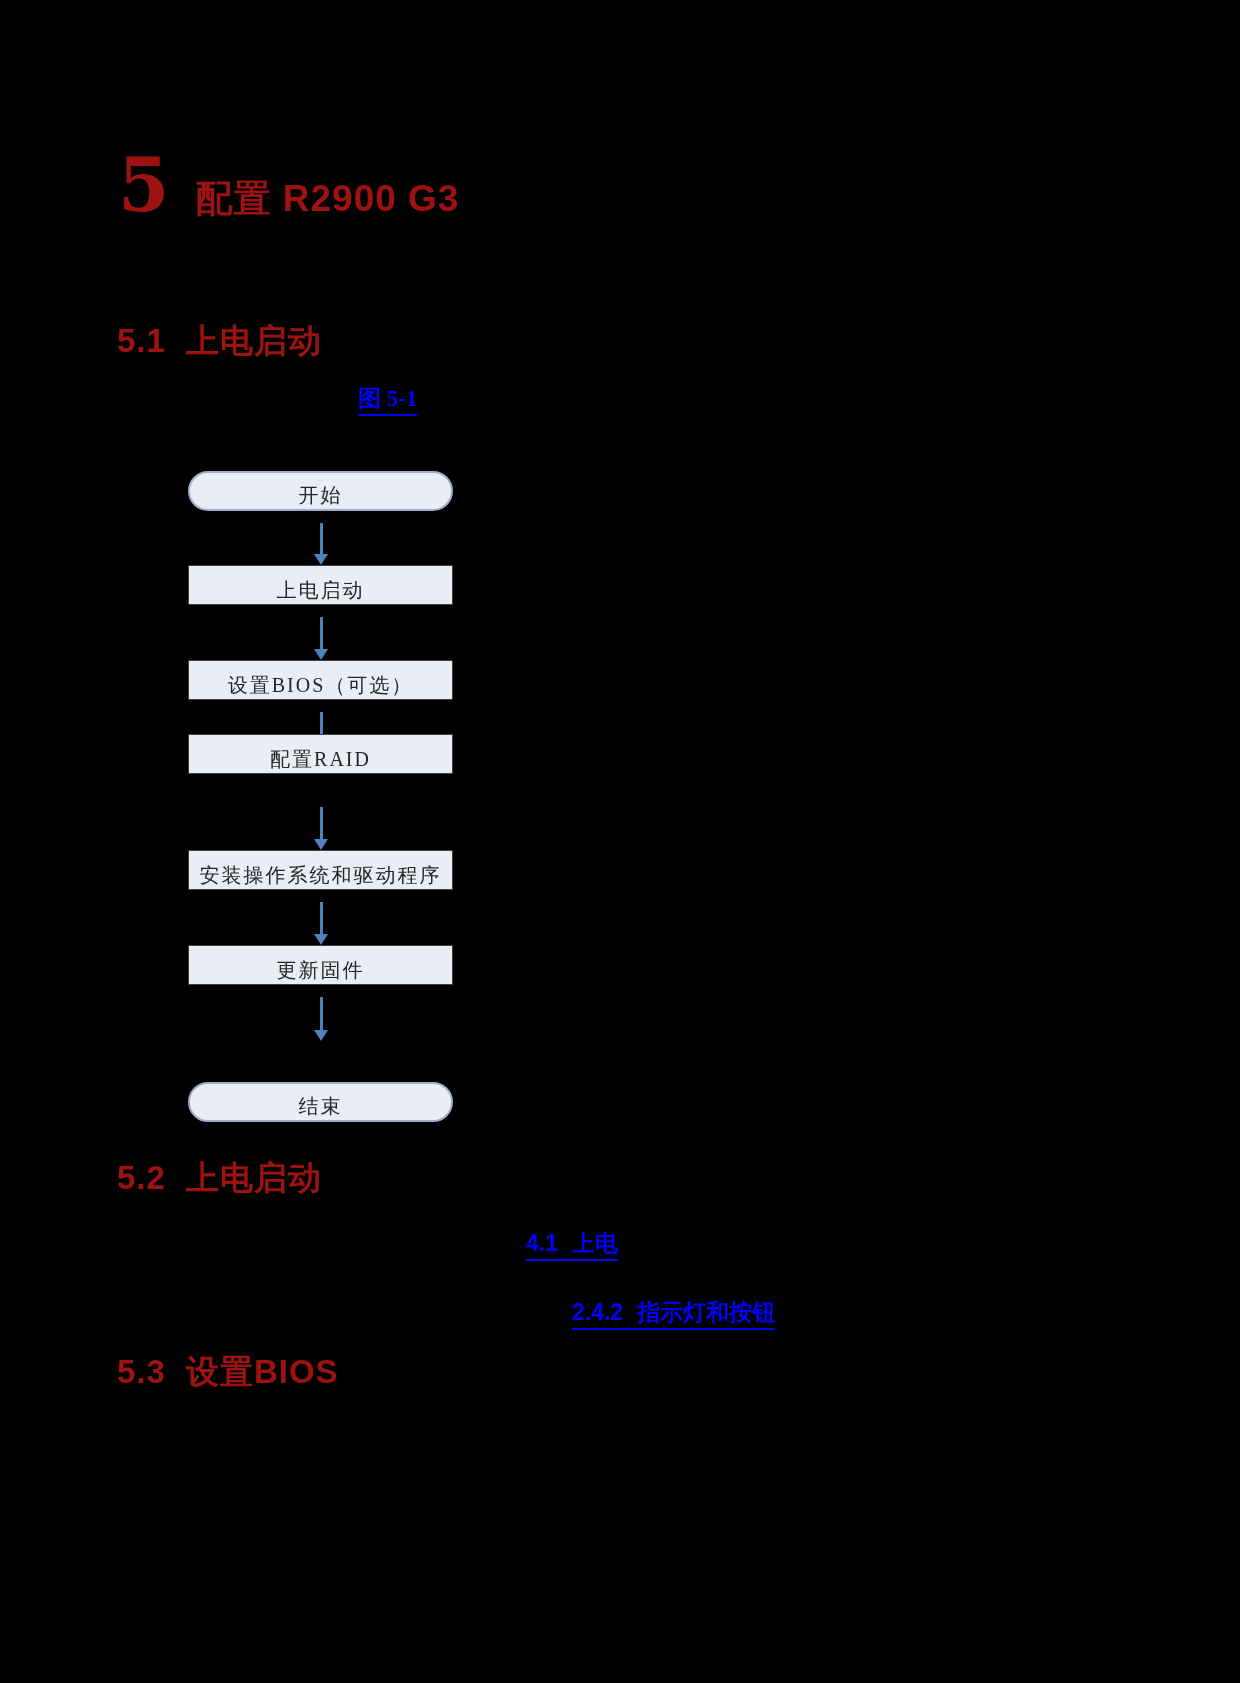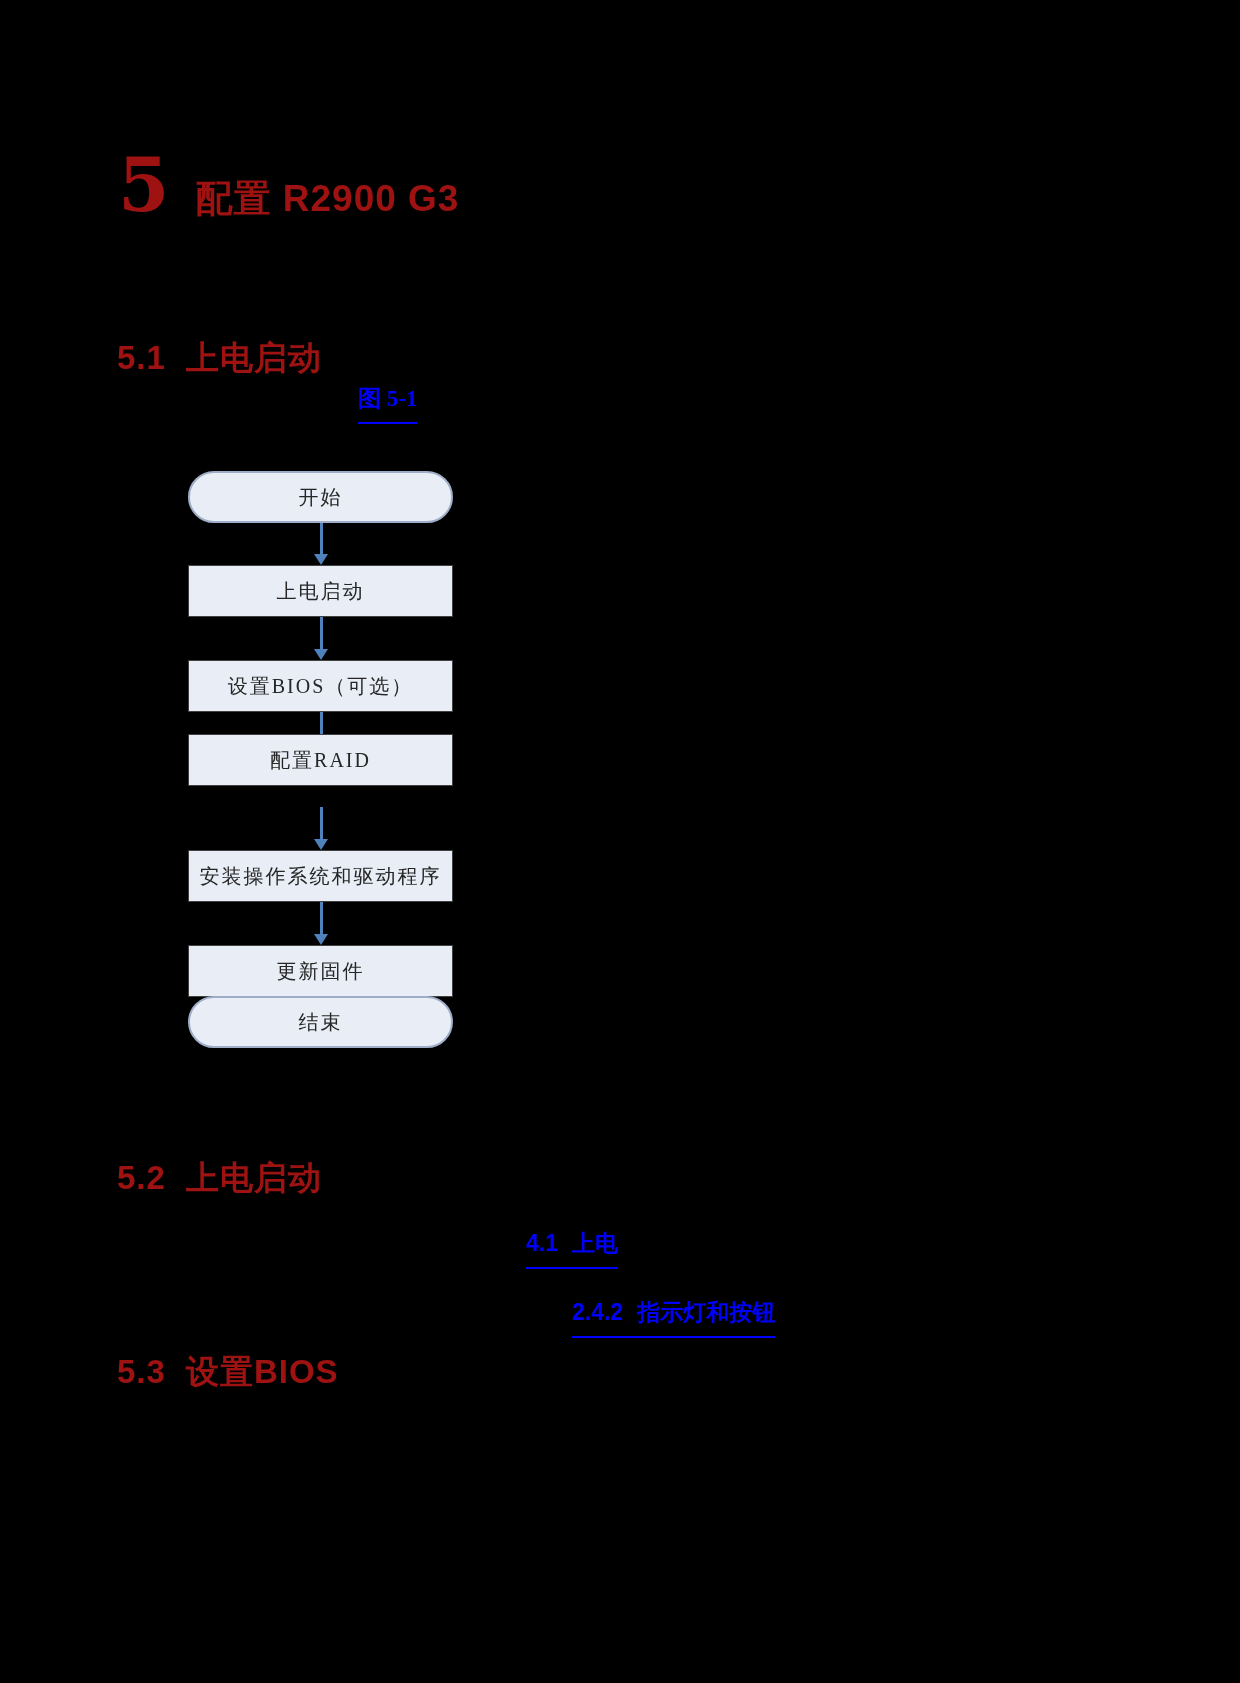--- a/index.html
+++ b/index.html
@@ -39,60 +39,60 @@
   }
 
   
   .section-heading{
     position:absolute;left:117px;
     display:flex;align-items:baseline;gap:20px;
     color:var(--heading-red);
     font-weight:bold;font-size:33px;line-height:1.15;
     letter-spacing:1px;
   }
-  .sh-51{top:339px;}
+  .sh-51{top:322px;}
   .sh-52{top:1159px;}
   .sh-53{top:1353px;}
 
   
   .doc-link{
     position:absolute;
     color:var(--link-blue);
     font-weight:bold;font-size:23px;line-height:1.2;
     border-bottom:2px solid var(--link-blue);
-    padding-bottom:9px;
+    padding-bottom:1px;
     display:flex;gap:14px;align-items:baseline;
     cursor:pointer;
     text-decoration:none;
   }
   .link-figure{left:358px;top:385px;font-family:"Liberation Serif", serif;}
   .link-41{left:526px;top:1230px;}
   .link-242{left:572px;top:1299px;}
 
   
   .flow-node{
-    position:absolute;left:188px;width:265px;height:52px;
+    position:absolute;left:188px;width:265px;height:40px;
     background:var(--box-fill);
     border:1px solid var(--box-border);
-    display:flex;align-items:center;justify-content:center;
+    display:flex;align-items:flex-end;justify-content:center;
     font-family:"Liberation Serif", serif;
     font-size:20px;color:var(--box-text);
     letter-spacing:2px;
   }
   .flow-node.stadium{
     border:2px solid var(--stadium-border);
     border-radius:26px;
   }
   .fn-0{top:471px;}
   .fn-1{top:565px;}
   .fn-2{top:660px;}
   .fn-3{top:734px;}
   .fn-4{top:850px;}
   .fn-5{top:945px;}
-  .fn-6{top:996px;}
+  .fn-6{top:1082px;}
 
   .flow-arrow{
     position:absolute;left:314px;width:15px;
   }
   .flow-arrow::before{ 
     content:"";position:absolute;left:6px;top:0;
     width:3px;height:calc(100% - 10px);
     background:var(--arrow-blue);
   }
   .flow-arrow::after{ 

